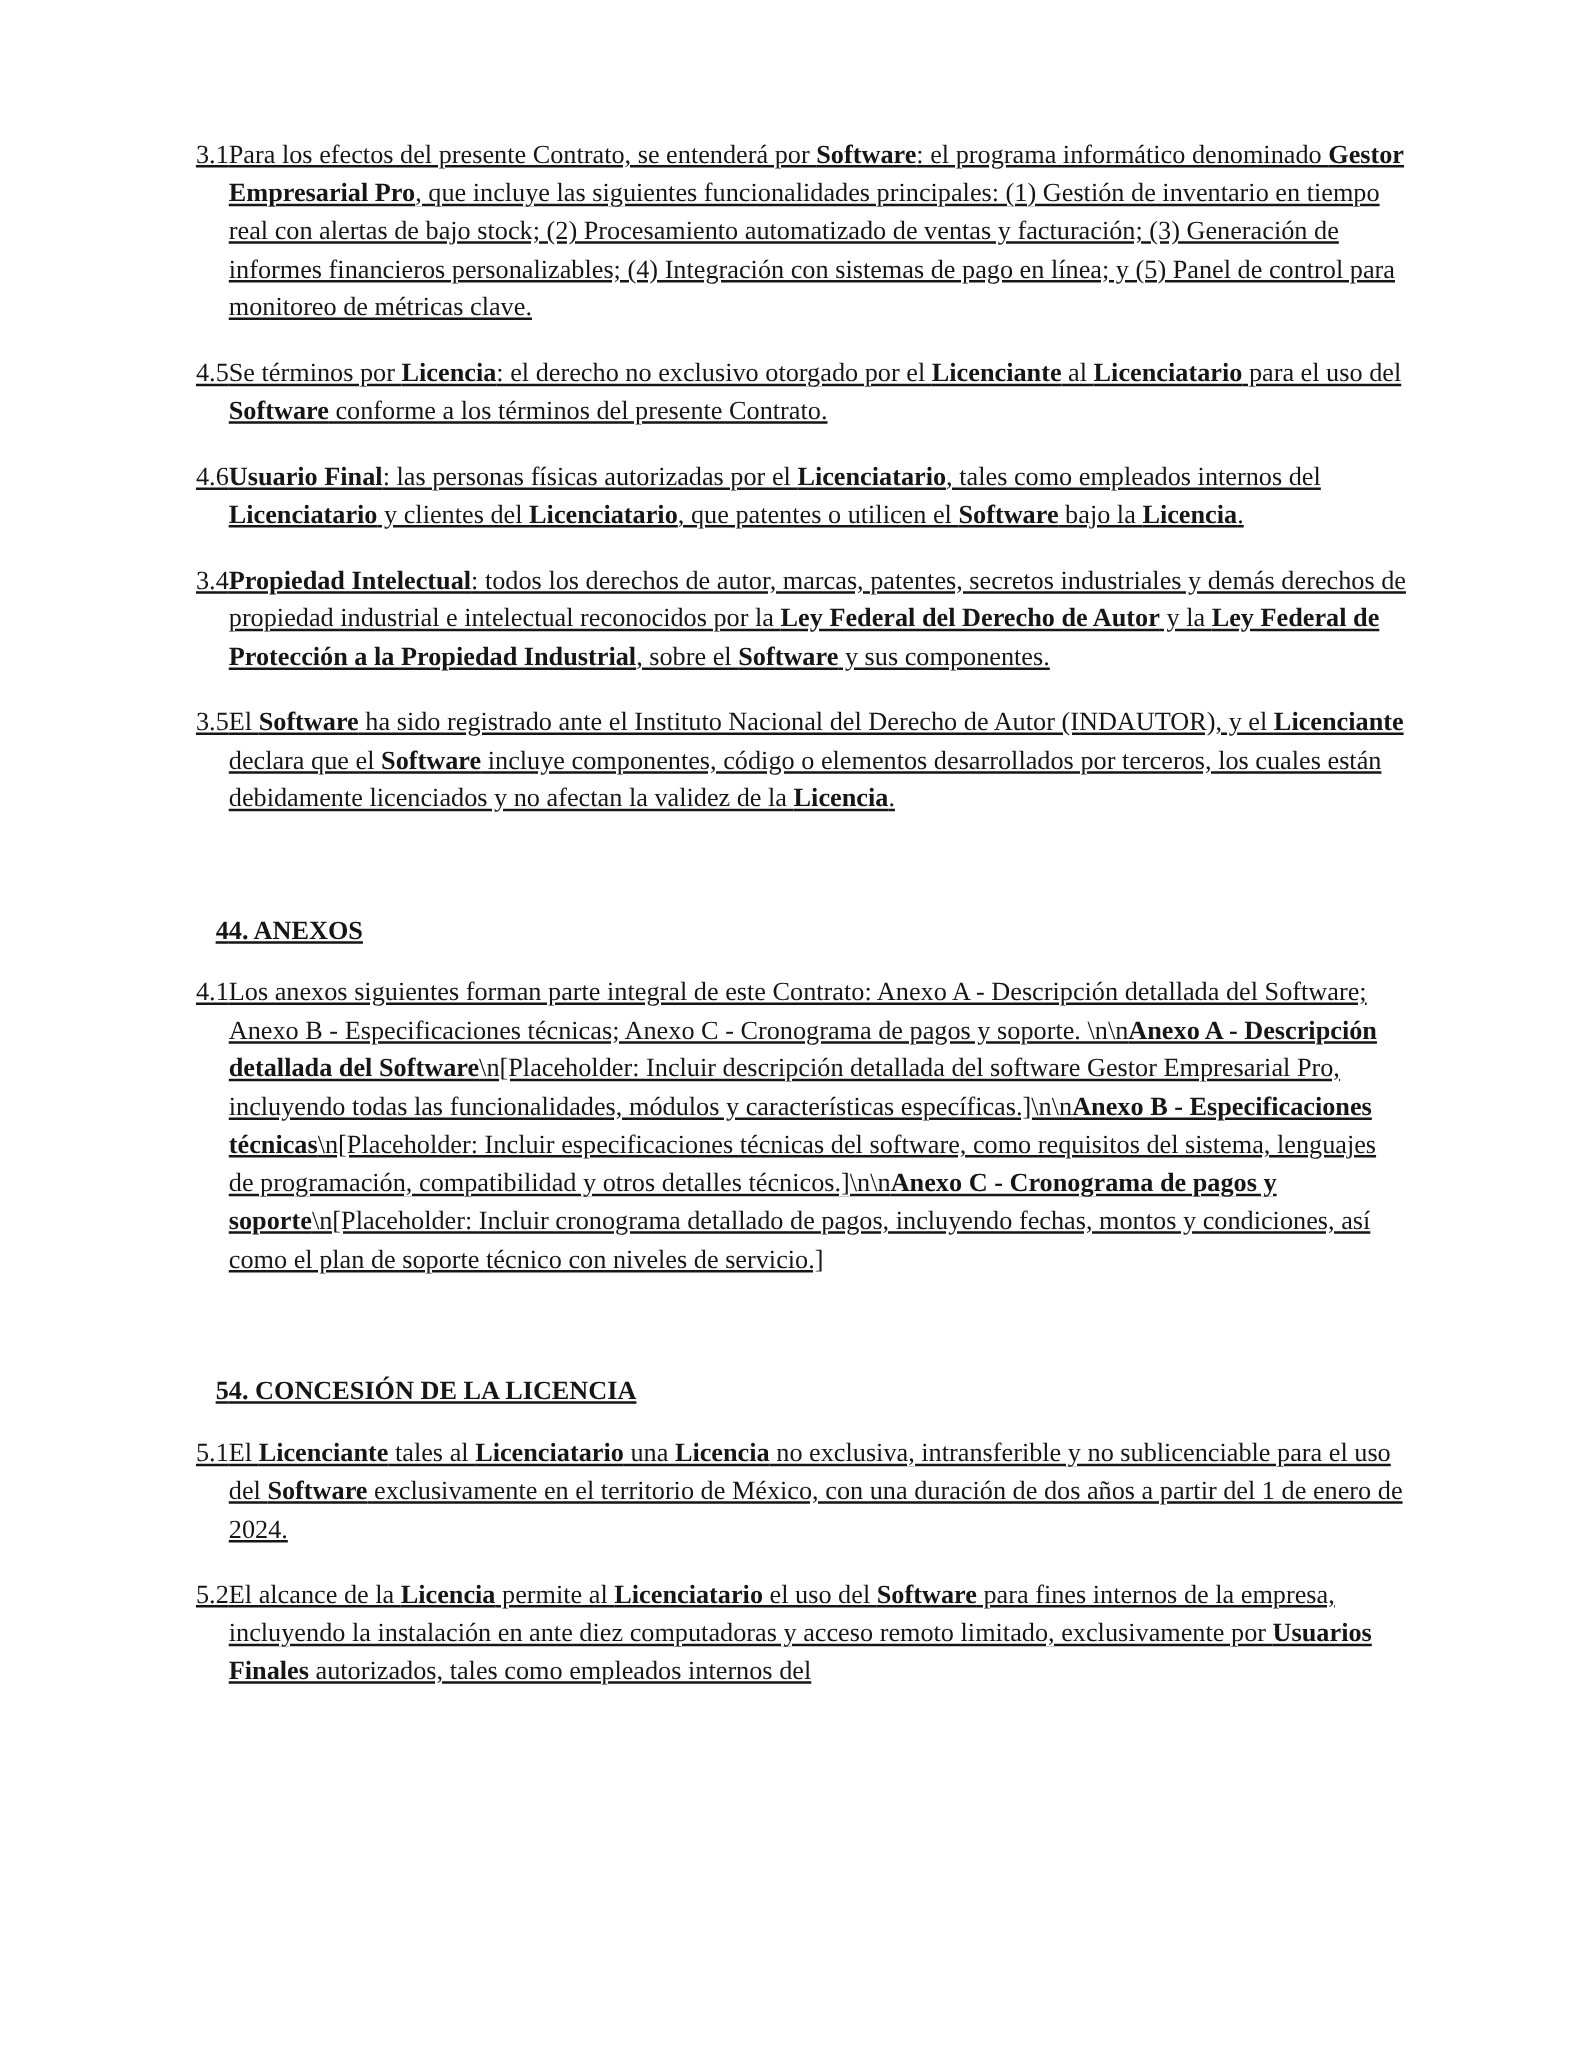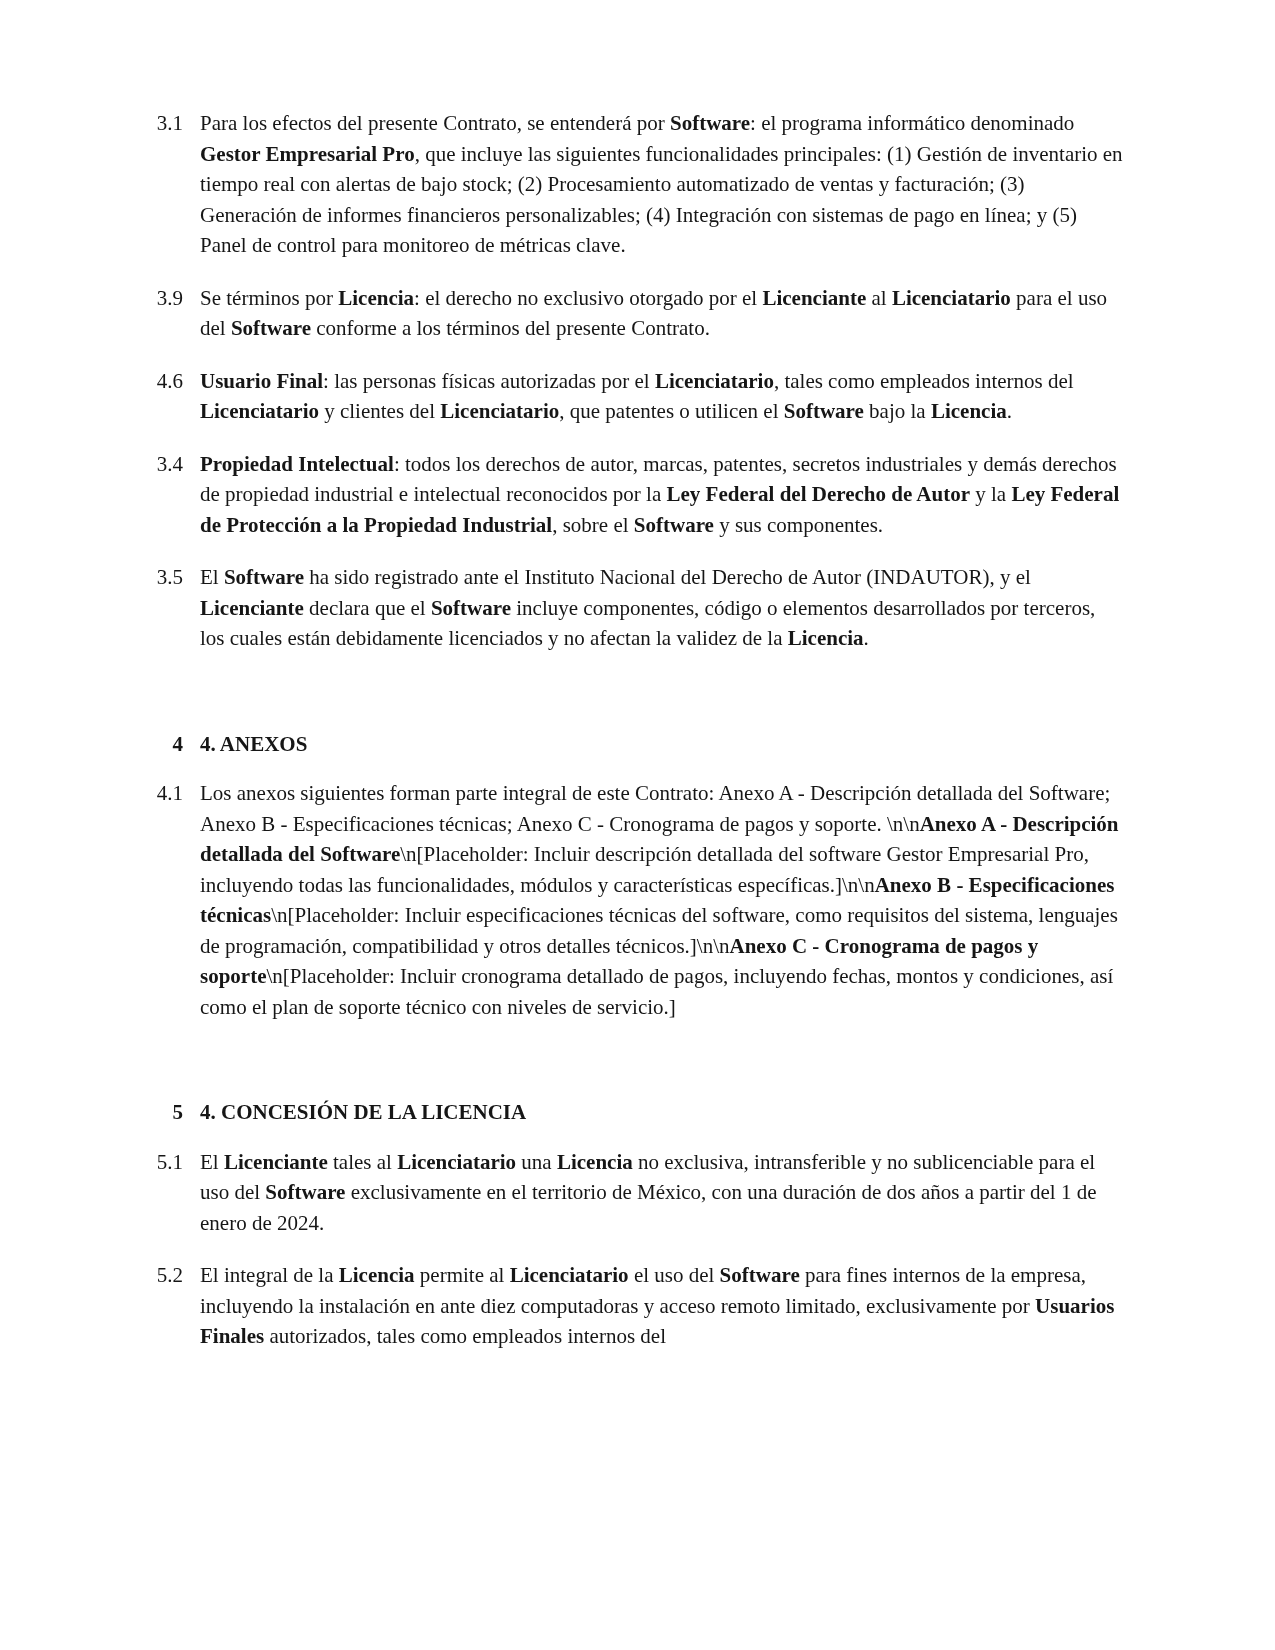--- a/index.html
+++ b/index.html
@@ -16,39 +16,40 @@
   }
   .page {
     width: 1275px;
     height: 1650px;
     padding: 108px 150px 0 145px;
     background: #ffffff;
   }
   .row {
     display: grid;
     grid-template-columns: 38px 1fr;
-    column-gap: 17px;
+    column-gap: 0;
+    text-decoration: underline;
   }
   .num { text-align: right; }
   .clause { margin-bottom: 22px; }
   .heading { margin-top: 75px; margin-bottom: 19px; }
   .heading .num, .heading .body { font-weight: 700; }
   b { font-weight: 700; }
 </style>
 </head>
 <body>
 
 <div class="page">
   <div id="doc">
       <div class="row clause">
         <div class="num">3.1</div>
         <div class="body"><span>Para los efectos del presente Contrato, se entenderá por </span><b>Software</b><span>: el programa informático denominado </span><b>Gestor Empresarial Pro</b><span>, que incluye las siguientes funcionalidades principales: (1) Gestión de inventario en tiempo real con alertas de bajo stock; (2) Procesamiento automatizado de ventas y facturación; (3) Generación de informes financieros personalizables; (4) Integración con sistemas de pago en línea; y (5) Panel de control para monitoreo de métricas clave.</span></div>
       </div>
       <div class="row clause">
-        <div class="num">3.9</div>
+        <div class="num">4.5</div>
         <div class="body"><span>Se términos por </span><b>Licencia</b><span>: el derecho no exclusivo otorgado por el </span><b>Licenciante</b><span> al </span><b>Licenciatario</b><span> para el uso del </span><b>Software</b><span> conforme a los términos del presente Contrato.</span></div>
       </div>
       <div class="row clause">
         <div class="num">4.6</div>
         <div class="body"><b>Usuario Final</b><span>: las personas físicas autorizadas por el </span><b>Licenciatario</b><span>, tales como empleados internos del </span><b>Licenciatario</b><span> y clientes del </span><b>Licenciatario</b><span>, que patentes o utilicen el </span><b>Software</b><span> bajo la </span><b>Licencia</b><span>.</span></div>
       </div>
       <div class="row clause">
         <div class="num">3.4</div>
         <div class="body"><b>Propiedad Intelectual</b><span>: todos los derechos de autor, marcas, patentes, secretos industriales y demás derechos de propiedad industrial e intelectual reconocidos por la </span><b>Ley Federal del Derecho de Autor</b><span> y la </span><b>Ley Federal de Protección a la Propiedad Industrial</b><span>, sobre el </span><b>Software</b><span> y sus componentes.</span></div>
       </div>
@@ -67,16 +68,16 @@
       <div class="row heading">
         <div class="num">5</div>
         <div class="body"><b>4. CONCESIÓN DE LA LICENCIA</b></div>
       </div>
       <div class="row clause">
         <div class="num">5.1</div>
         <div class="body"><span>El </span><b>Licenciante</b><span> tales al </span><b>Licenciatario</b><span> una </span><b>Licencia</b><span> no exclusiva, intransferible y no sublicenciable para el uso del </span><b>Software</b><span> exclusivamente en el territorio de México, con una duración de dos años a partir del 1 de enero de 2024.</span></div>
       </div>
       <div class="row clause">
         <div class="num">5.2</div>
-        <div class="body"><span>El integral de la </span><b>Licencia</b><span> permite al </span><b>Licenciatario</b><span> el uso del </span><b>Software</b><span> para fines internos de la empresa, incluyendo la instalación en ante diez computadoras y acceso remoto limitado, exclusivamente por </span><b>Usuarios Finales</b><span> autorizados, tales como empleados internos del</span></div>
+        <div class="body"><span>El alcance de la </span><b>Licencia</b><span> permite al </span><b>Licenciatario</b><span> el uso del </span><b>Software</b><span> para fines internos de la empresa, incluyendo la instalación en ante diez computadoras y acceso remoto limitado, exclusivamente por </span><b>Usuarios Finales</b><span> autorizados, tales como empleados internos del</span></div>
       </div>
     </div>
 </div>
 
 </body></html>

